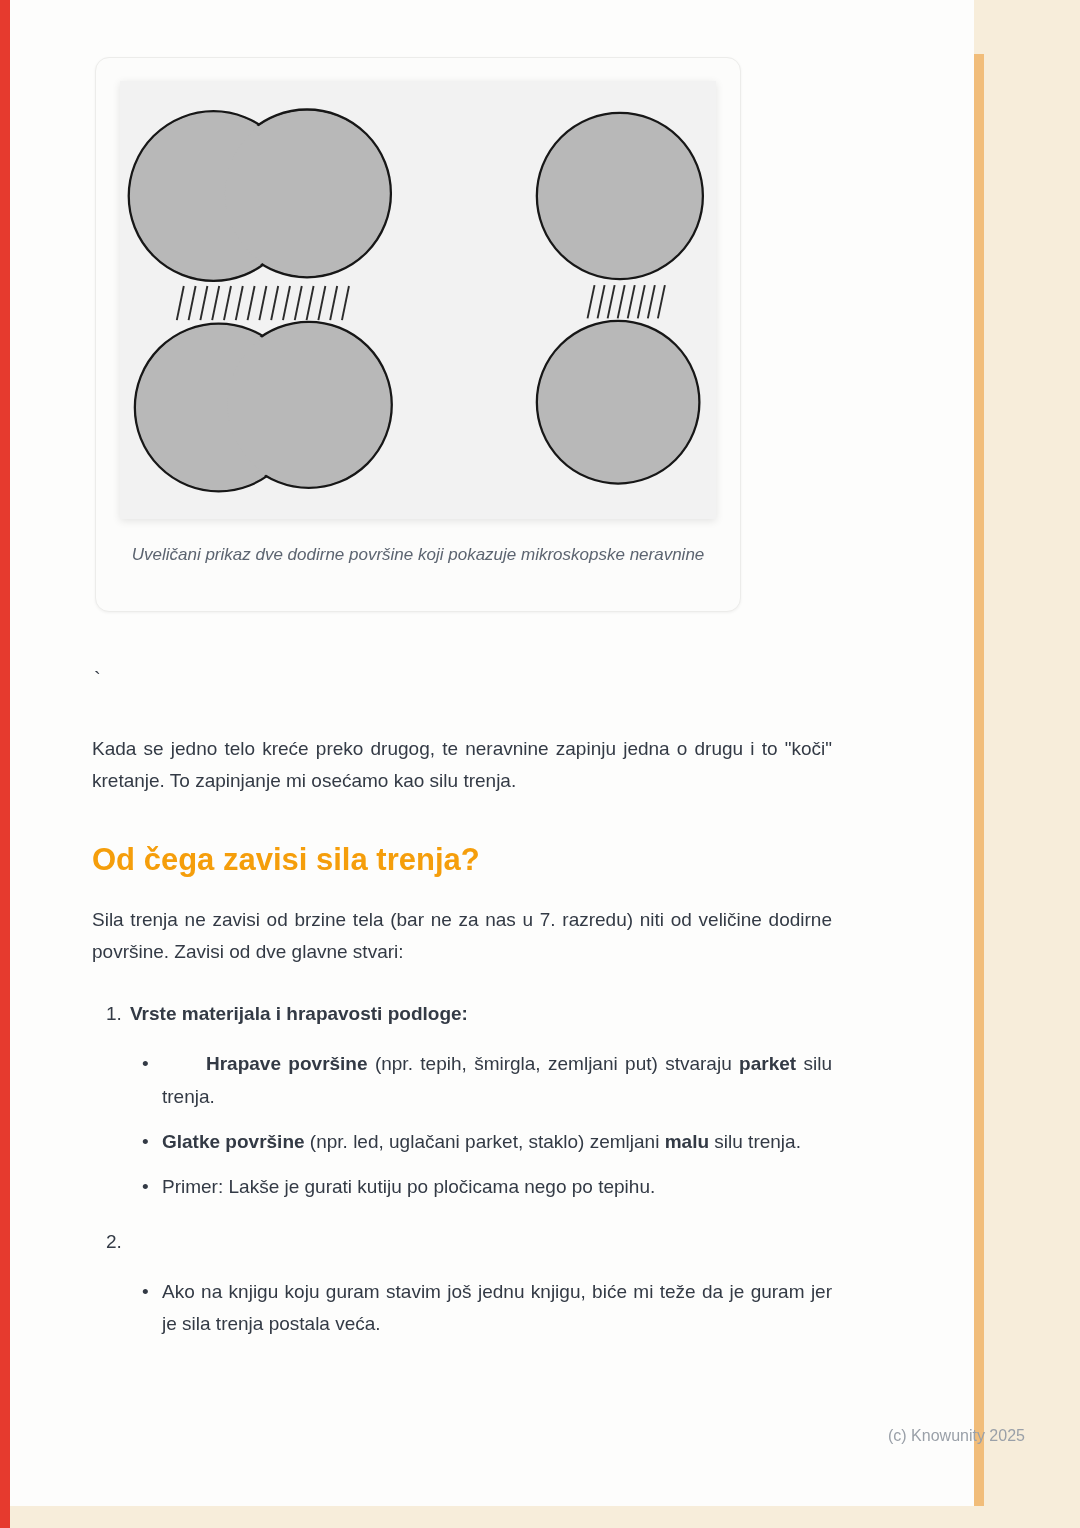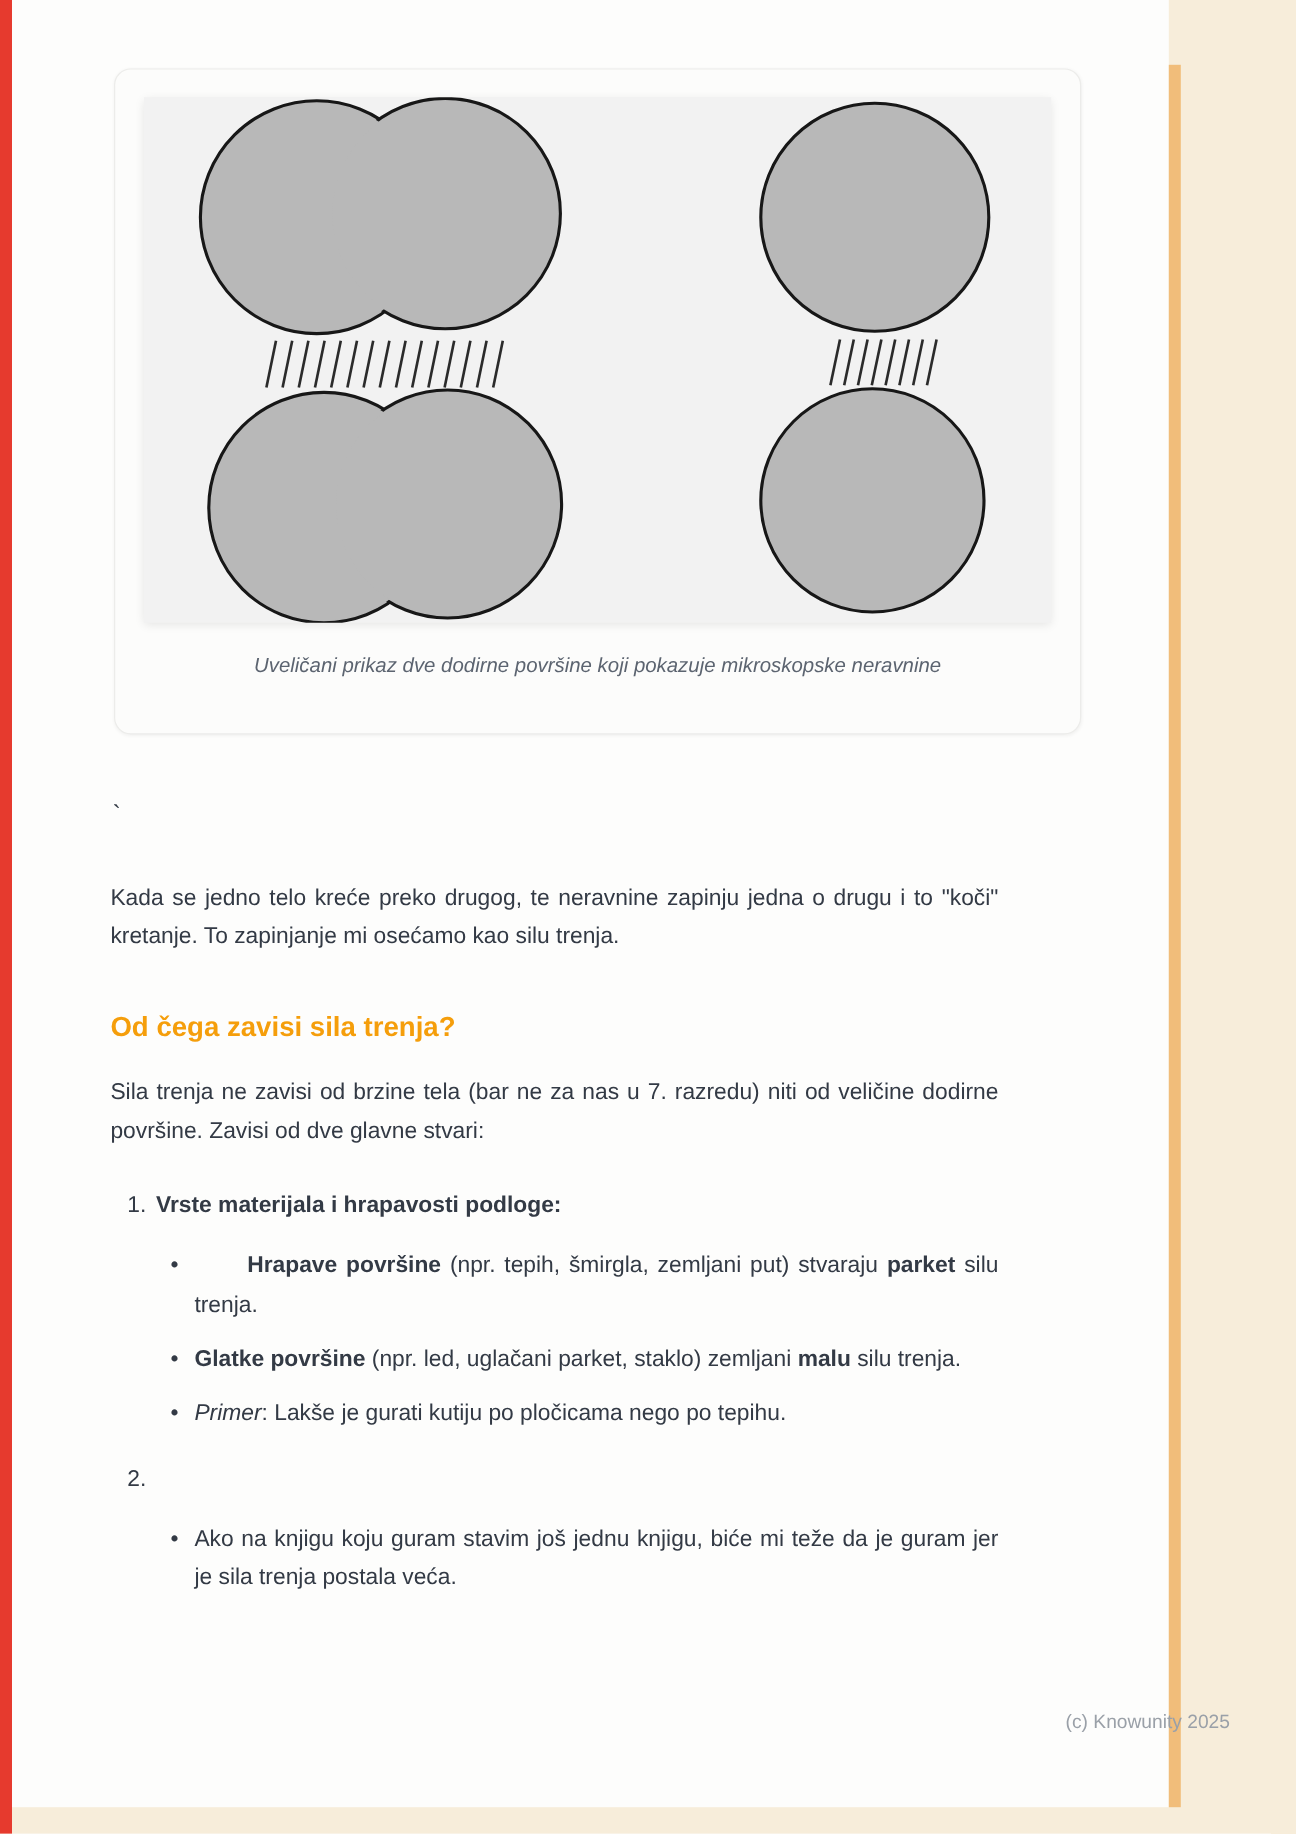--- a/index.html
+++ b/index.html
@@ -15,33 +15,33 @@
     width:1080px;height:1528px;position:relative;overflow:hidden;
     background:#f7edda;
     font-family:"Liberation Sans",sans-serif;
     color:#333a45;
   }
   .panel{position:absolute;left:10px;top:0;width:964px;height:1506px;background:#fdfdfc;}
   .stripe-left{position:absolute;left:0;top:0;width:10px;height:1528px;background:var(--stripe-red);}
   .stripe-right{position:absolute;left:974px;top:54px;width:10px;height:1452px;background:var(--stripe-orange);}
   .content{position:absolute;left:92px;top:57px;width:740px;}
   .figure-card{
-    margin:0 0 0 3px;width:806px;background:#fcfcfb;
+    margin:0 0 0 3px;width:646px;background:#fcfcfb;
     border:1px solid #ececea;border-radius:14px;
     padding:23px 24px 2px;box-shadow:0 1px 3px rgba(0,0,0,0.05);
   }
   .img-box{width:100%;height:438px;background:#f2f2f2;box-shadow:0 2px 8px rgba(0,0,0,0.10);}
   .img-box svg{display:block;width:100%;height:100%;}
   .blob-outline{fill:var(--blob-gray);stroke:#171717;stroke-width:2.6;}
   .blob-fill{fill:var(--blob-gray);stroke:none;}
   g[data-hatch] line{stroke:#2b2b2b;stroke-width:2.2;}
   figcaption{margin:26px 0 44px;text-align:center;font-style:italic;font-size:17px;color:#5c6470;}
   .stray{margin:56px 0 0 2px;font-size:20px;color:#333a45;}
   .para{margin:42px 0 0;font-size:19px;line-height:1.7;text-align:justify;}
-  h2{margin:44px 0 0;font-size:23px;color:var(--heading-orange);font-weight:700;}
+  h2{margin:44px 0 0;font-size:31px;color:var(--heading-orange);font-weight:700;}
   .para2{margin:26px 0 0;}
   ol{margin:30px 0 0;padding:0 0 0 14px;list-style:none;}
   ol>li{margin-bottom:22px;font-size:19px;}
   .li-head{display:flex;line-height:1.7;}
   .li-num{width:24px;flex:none;}
   .li-title{font-weight:700;}
   ol ul{margin:18px 0 0;padding-left:34px;list-style:none;}
   ol ul li{position:relative;padding-left:22px;margin-bottom:13px;line-height:1.7;text-align:justify;}
   ol ul li::before{content:"\2022";position:absolute;left:2px;top:0;font-size:19px;}
   .watermark{position:absolute;left:888px;top:1427px;font-size:16px;color:#9aa0a8;z-index:5;}
@@ -120,21 +120,21 @@
 
   <ol id="main-list">
       <li>
         <div class="li-head">
           <span class="li-num">1.</span>
           <span class="li-title">Vrste materijala i hrapavosti podloge:</span>
         </div>
         <ul>
           <li><span style="font-weight: 700; margin-left: 44px;">Hrapave površine</span><span> (npr. tepih, šmirgla, zemljani put) stvaraju </span><span style="font-weight: 700;">parket</span><span> silu trenja.</span></li>
           <li><span style="font-weight: 700;">Glatke površine</span><span> (npr. led, uglačani parket, staklo) zemljani </span><span style="font-weight: 700;">malu</span><span> silu trenja.</span></li>
-          <li><span style="font-style: italic;">Primer</span><span>: Lakše je gurati kutiju po pločicama nego po tepihu.</span></li>
+          <li><span style="">Primer</span><span>: Lakše je gurati kutiju po pločicama nego po tepihu.</span></li>
         </ul>
       </li>
       <li>
         <div class="li-head">
           <span class="li-num">2.</span>
         </div>
         <ul>
           <li><span>Ako na knjigu koju guram stavim još jednu knjigu, biće mi teže da je guram jer je sila trenja postala veća.</span></li>
         </ul>
       </li>

